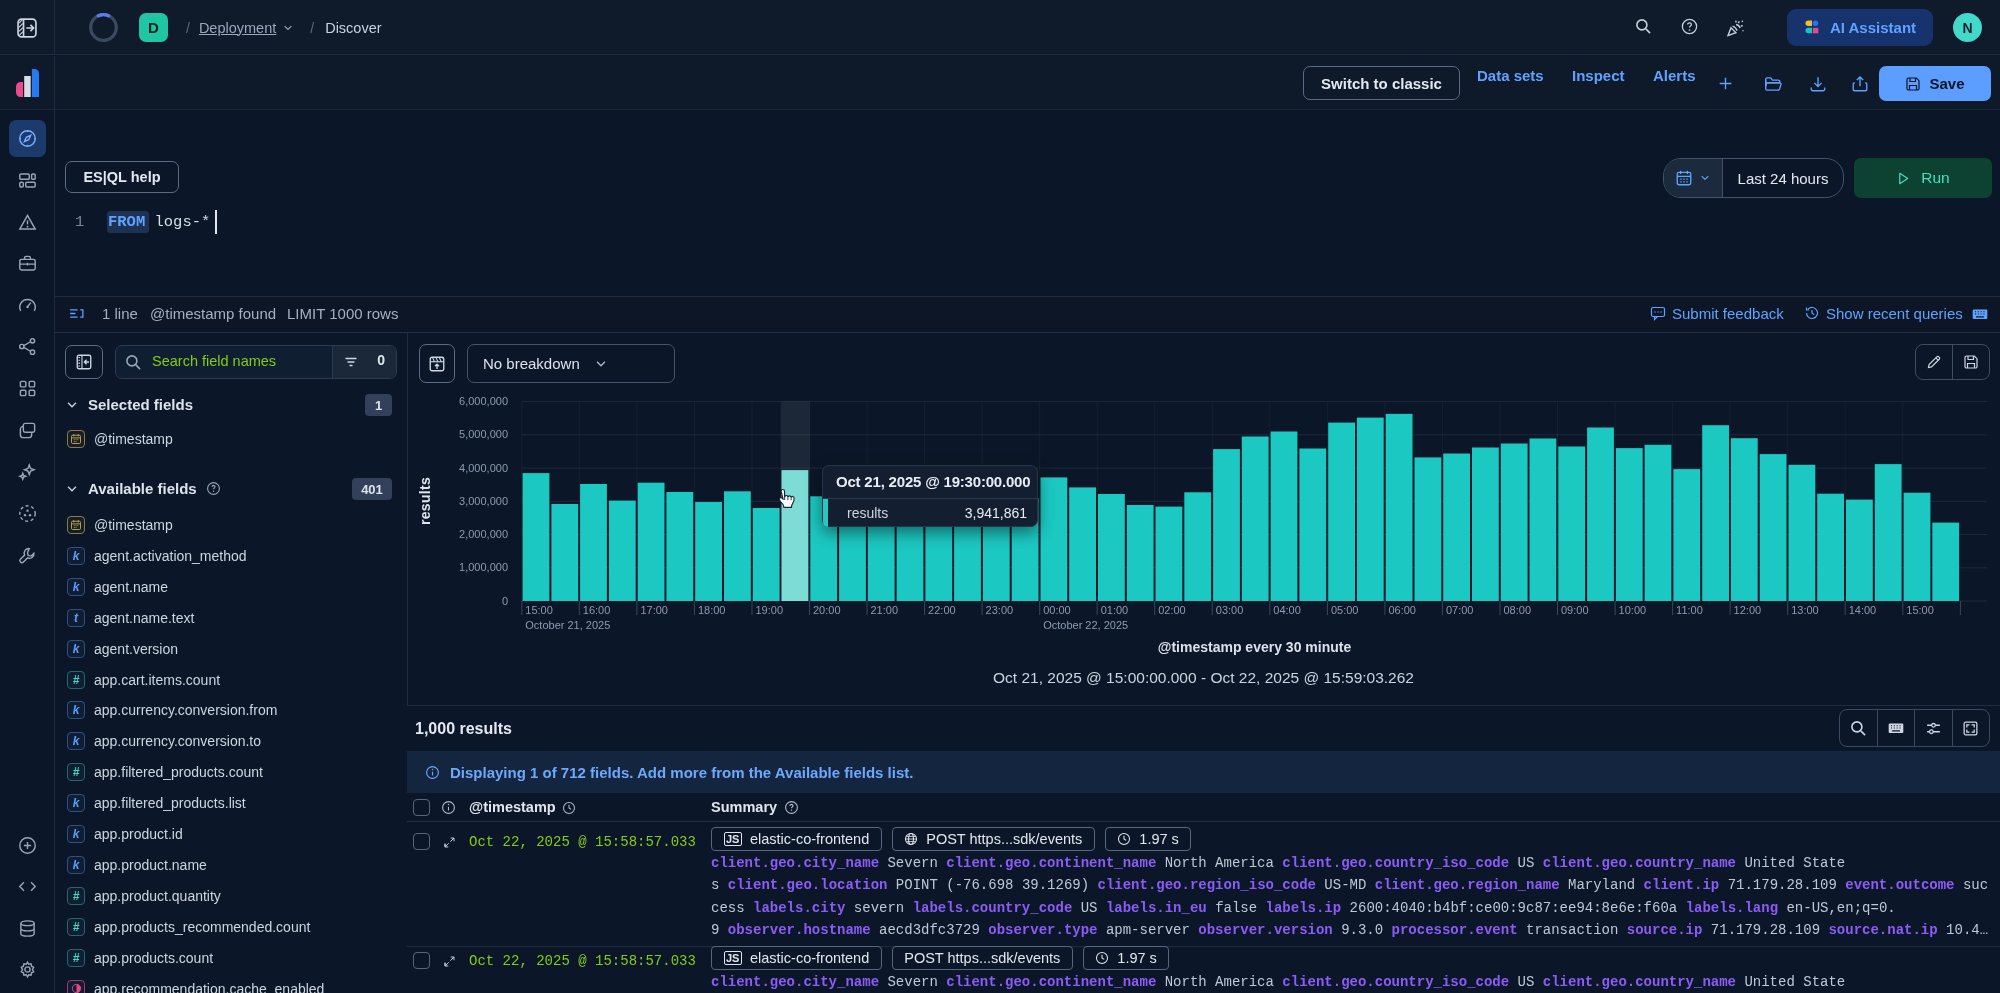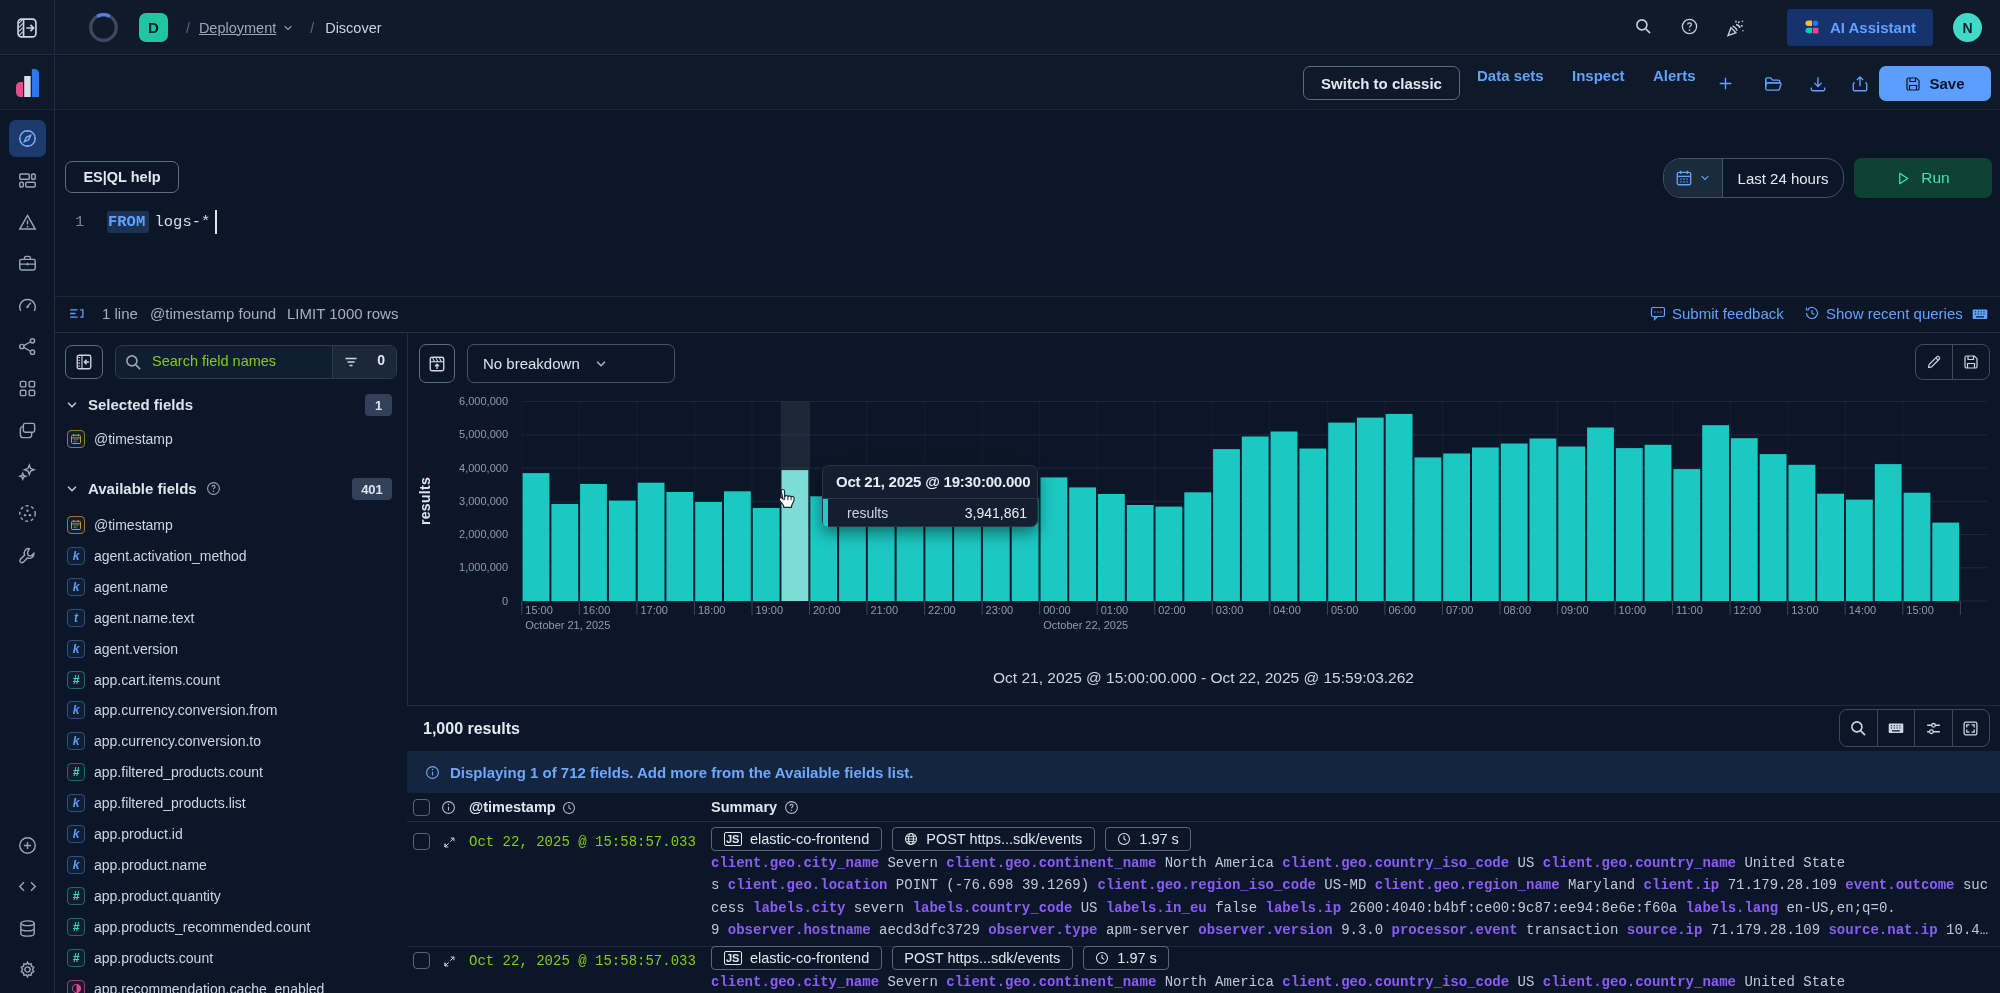--- a/index.html
+++ b/index.html
@@ -3,21 +3,21 @@
 * { margin:0; padding:0; box-sizing:border-box; }
 html,body { width:2000px; height:993px; overflow:hidden; background:#0b1728; font-family:"Liberation Sans",sans-serif; }
 .abs { position:absolute; }
 #page { position:relative; width:2000px; height:993px; color:#d8dfe9; }
 
 
 #hdr { position:absolute; left:0; top:0; width:2000px; height:55px; background:#0f1a2b; border-bottom:1px solid #1f2c41; }
 #hdr .lcell { position:absolute; left:0; top:0; width:55px; height:55px; border-right:1px solid #1f2c41; color:#cdd6e2; display:flex; align-items:center; justify-content:center; }
 .bcrumb { position:absolute; top:0; height:55px; display:flex; align-items:center; font-size:14.5px; }
 .crumbsep { color:#5a6a82; margin:0 9px; font-size:14px; }
-#ai-btn { position:absolute; left:1787px; top:9px; width:146px; height:37px; background:#16336e; border-radius:4px; display:flex; align-items:center; justify-content:center; gap:9px; color:#61a2ff; font-size:15px; font-weight:700; }
+#ai-btn { position:absolute; left:1787px; top:9px; width:146px; height:37px; background:#16336e; border-radius:9px; display:flex; align-items:center; justify-content:center; gap:9px; color:#61a2ff; font-size:15px; font-weight:700; }
 .hico { position:absolute; top:18px; color:#c6cfdc; }
 #avatar { position:absolute; left:1953px; top:13px; width:29px; height:29px; border-radius:50%; background:#43d9ca; color:#08222b; font-weight:700; font-size:14px; display:flex; align-items:center; justify-content:center; }
 #dbadge { position:absolute; left:139px; top:13px; width:29px; height:29px; border-radius:7px; background:#20c5a4; color:#07251f; font-weight:700; font-size:15px; display:flex; align-items:center; justify-content:center; }
 
 
 #bar2 { position:absolute; left:0; top:56px; width:2000px; height:54px; background:#0e1929; border-bottom:1px solid #1a2739; }
 #bar2 .lcell { position:absolute; left:0; top:0; width:55px; height:54px; border-right:1px solid #1f2c41; display:flex; align-items:center; justify-content:center; }
 .btn-o { border:1px solid #5b6b84; border-radius:7px; color:#e2e8f0; font-weight:700; display:flex; align-items:center; justify-content:center; }
 #switchc { position:absolute; left:1303px; top:10px; width:157px; height:34px; font-size:15px; }
 .blulink { position:absolute; top:11px; color:#61a2ff; font-weight:700; font-size:15px; }
@@ -72,21 +72,21 @@
 
 #ctip { position:absolute; left:822px; top:465px; width:216px; height:62px; background:#131e30; border:1px solid #273549; border-radius:7px; box-shadow:0 6px 16px rgba(0,0,0,.45); }
 #ctip .hd { position:absolute; left:13px; top:6.5px; font-size:15px; font-weight:700; color:#e8edf4; white-space:nowrap; letter-spacing:-0.2px; }
 #ctip .dv { position:absolute; left:0; top:31.5px; width:100%; height:1px; background:#2c3a50; }
 #ctip .sw { position:absolute; left:0px; top:32.5px; width:5px; height:28.5px; background:#27c8c1; border-radius:0 0 0 6px; }
 #ctip .lb { position:absolute; left:24px; top:39px; font-size:14px; color:#ccd4e0; }
 #ctip .vl { position:absolute; right:10px; top:39px; font-size:14px; color:#e8edf4; }
 
 
 #results { position:absolute; left:407px; top:705px; width:1593px; height:288px; border-top:1px solid #1f2c41; background:#0b1728; }
-#rhdr { position:absolute; left:8px; top:14px; font-size:16px; font-weight:700; color:#e4e9f1;margin-left:8px; }
+#rhdr { position:absolute; left:8px; top:14px; font-size:16px; font-weight:700; color:#e4e9f1; }
 #rtools { position:absolute; left:1432px; top:3px; width:151px; height:38px; border:1px solid #3c4a61; border-radius:8px; display:flex; }
 #rtools .t { flex:1; display:flex; align-items:center; justify-content:center; color:#cdd6e2; border-right:1px solid #3c4a61; }
 #rtools .t:last-child { border-right:none; }
 #banner { position:absolute; left:0px; top:45px; width:1593px; height:42px; background:#13253f; color:#6fa7fb; font-size:15px; font-weight:700; display:flex; align-items:center; }
 #thead { position:absolute; left:0; top:87px; width:1593px; height:29px; border-bottom:1px solid #243048; font-size:14.5px; font-weight:700; color:#e0e6ee; }
 .cbox { position:absolute; width:17px; height:17px; border:1px solid #57667e; border-radius:4px; background:transparent; }
 .mono { font-family:"Liberation Mono",monospace; }
 .rowts { position:absolute; left:62px; font-size:14px; color:#84cc16; white-space:pre; }
 .rbadge { height:24px; border:1px solid #57667e; border-radius:4px; display:inline-flex; align-items:center; gap:8px; padding:0 11.5px; font-size:14.5px; color:#e0e6ee; font-weight:400; }
 .sumtxt { position:absolute; left:304px; font-family:"Liberation Mono",monospace; font-size:14px; line-height:22.4px; color:#bdc8d7; white-space:nowrap; overflow:hidden; width:1285px; }
@@ -622,20 +622,21 @@
 <text x="1618.6" y="614" class="axlab">10:00</text>
 <text x="1676.1" y="614" class="axlab">11:00</text>
 <text x="1733.6" y="614" class="axlab">12:00</text>
 <text x="1791.2" y="614" class="axlab">13:00</text>
 <text x="1848.7" y="614" class="axlab">14:00</text>
 <text x="1906.3" y="614" class="axlab">15:00</text>
 <text x="525.3" y="629" class="axlab">October 21, 2025</text>
       <text x="1043.2" y="629" class="axlab">October 22, 2025</text>
 </svg>
   <div id="ytitle">results</div>
+  <div id="charttitle">@timestamp every 30 minute</div>
   <div id="chartrange">Oct 21, 2025 @ 15:00:00.000 - Oct 22, 2025 @ 15:59:03.262</div>
   <div id="ctip">
     <div class="hd">Oct 21, 2025 @ 19:30:00.000</div>
     <div class="dv"></div>
       <div class="sw"></div>
     <div class="lb">results</div>
       <div class="vl">3,941,861</div>
   </div>
   <div class="abs" style="left:774px;top:487px;"><svg width="23" height="25" viewBox="0 0 22 24">
         <path d="M6.8 4.2c0-1 .75-1.8 1.65-1.8.9 0 1.65.8 1.65 1.8v4.9l.35.1c.2-.6.8-1 1.4-1 .6 0 1.15.35 1.35.95l.35.1c.3-.5.85-.8 1.45-.7.6.05 1.1.4 1.3 1l.35.1c.3-.4.8-.65 1.3-.55.8.15 1.35.8 1.35 1.65 0 2.2-.5 3.7-1.4 5-.7 1-1.1 2-1.1 3v.75H9.3v-.65c0-1-.6-1.9-1.4-2.8-.9-1-1.95-2.1-2.65-3.7-.45-1 .2-2 1.2-2.15.7-.1 1.35.25 1.75.85l.6.9z" fill="#fff" stroke="#1a2434" stroke-width="1.1" stroke-linejoin="round"></path>

